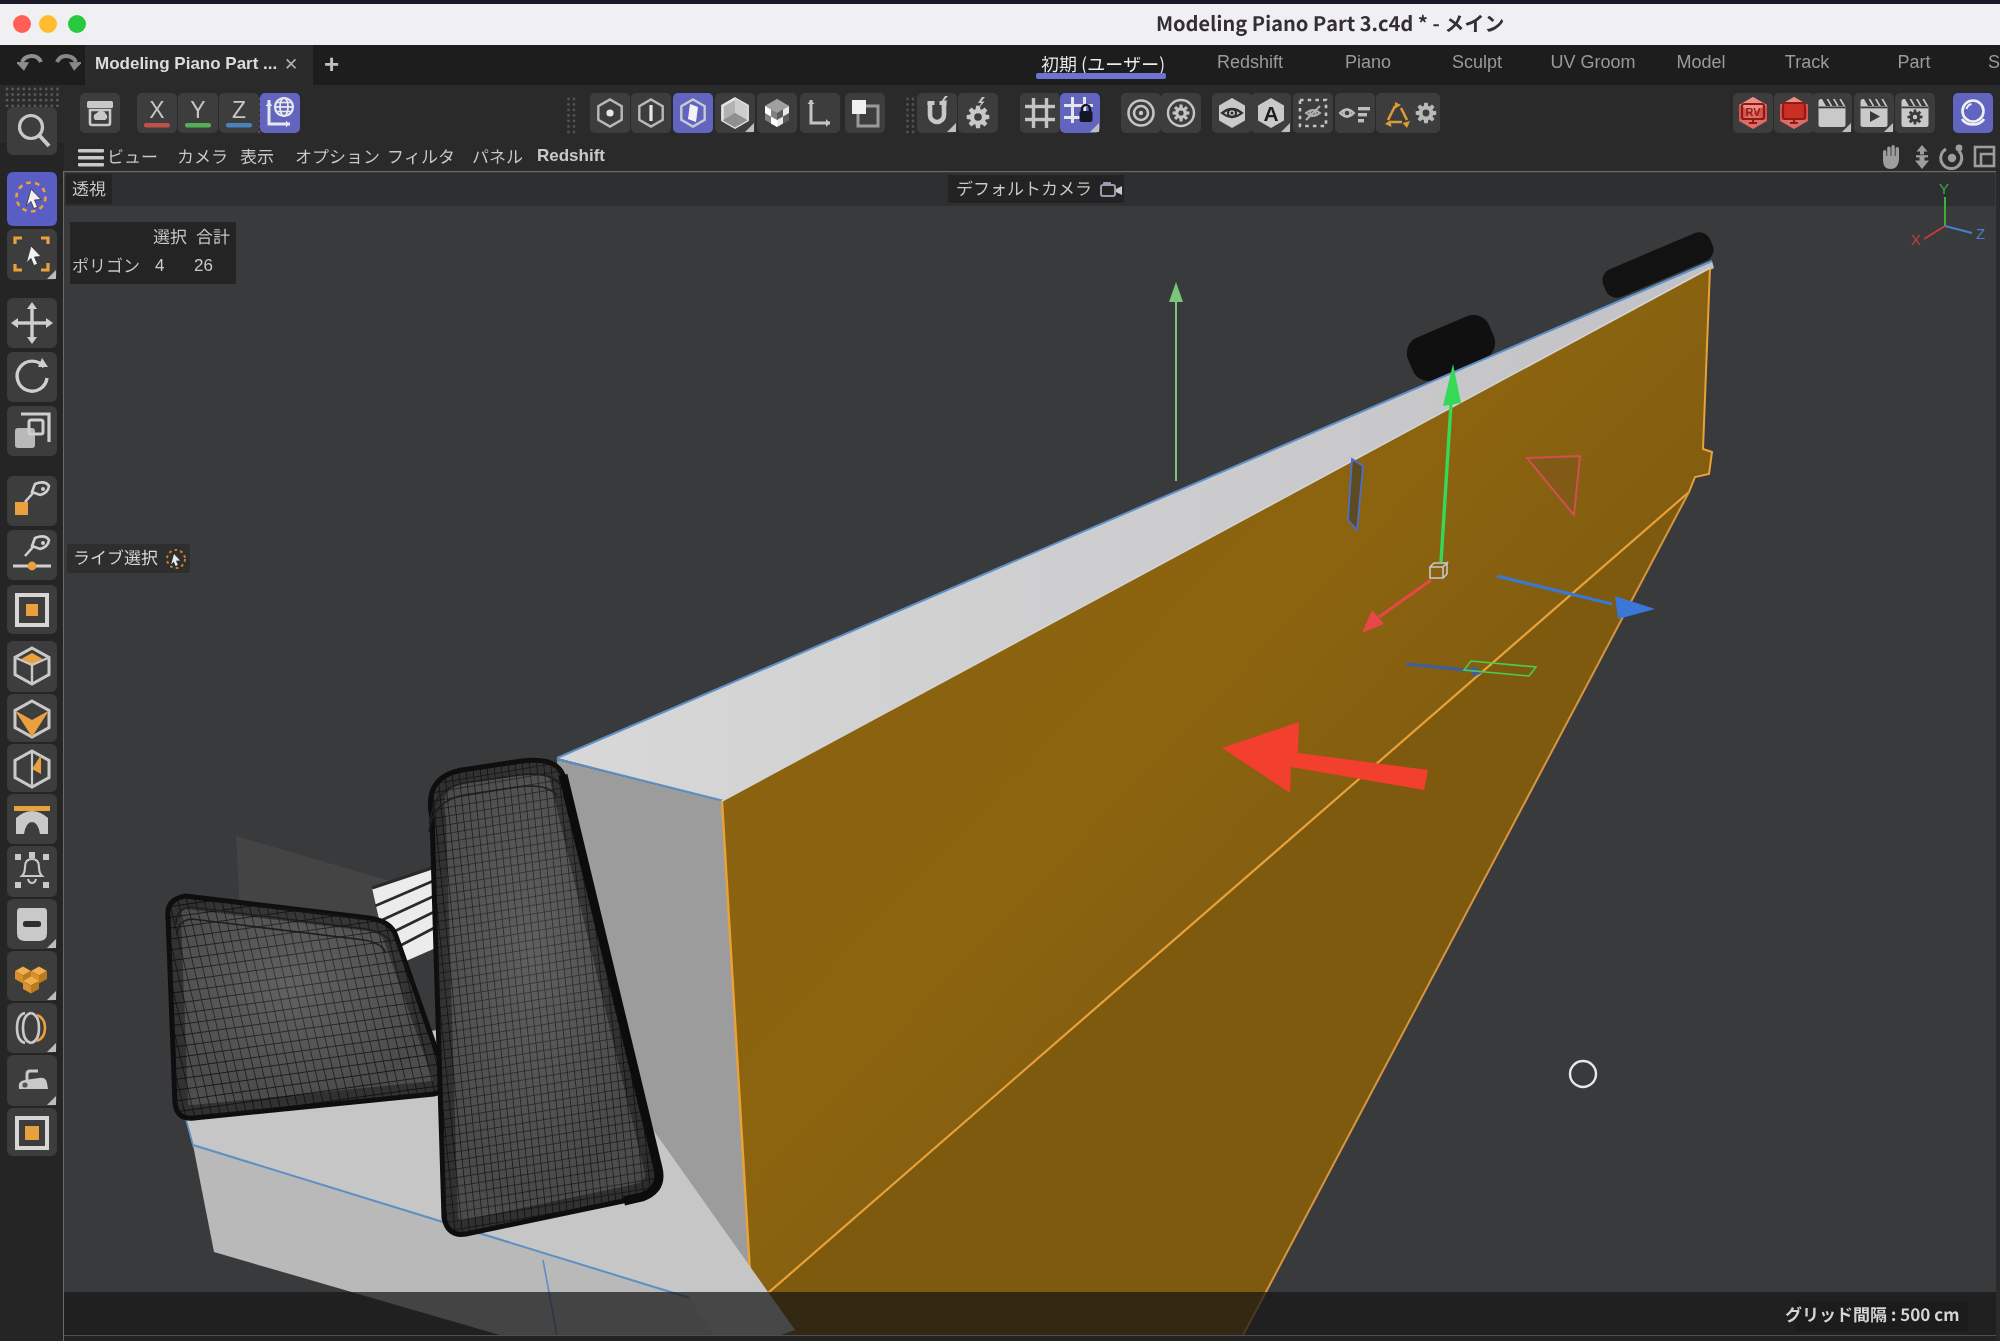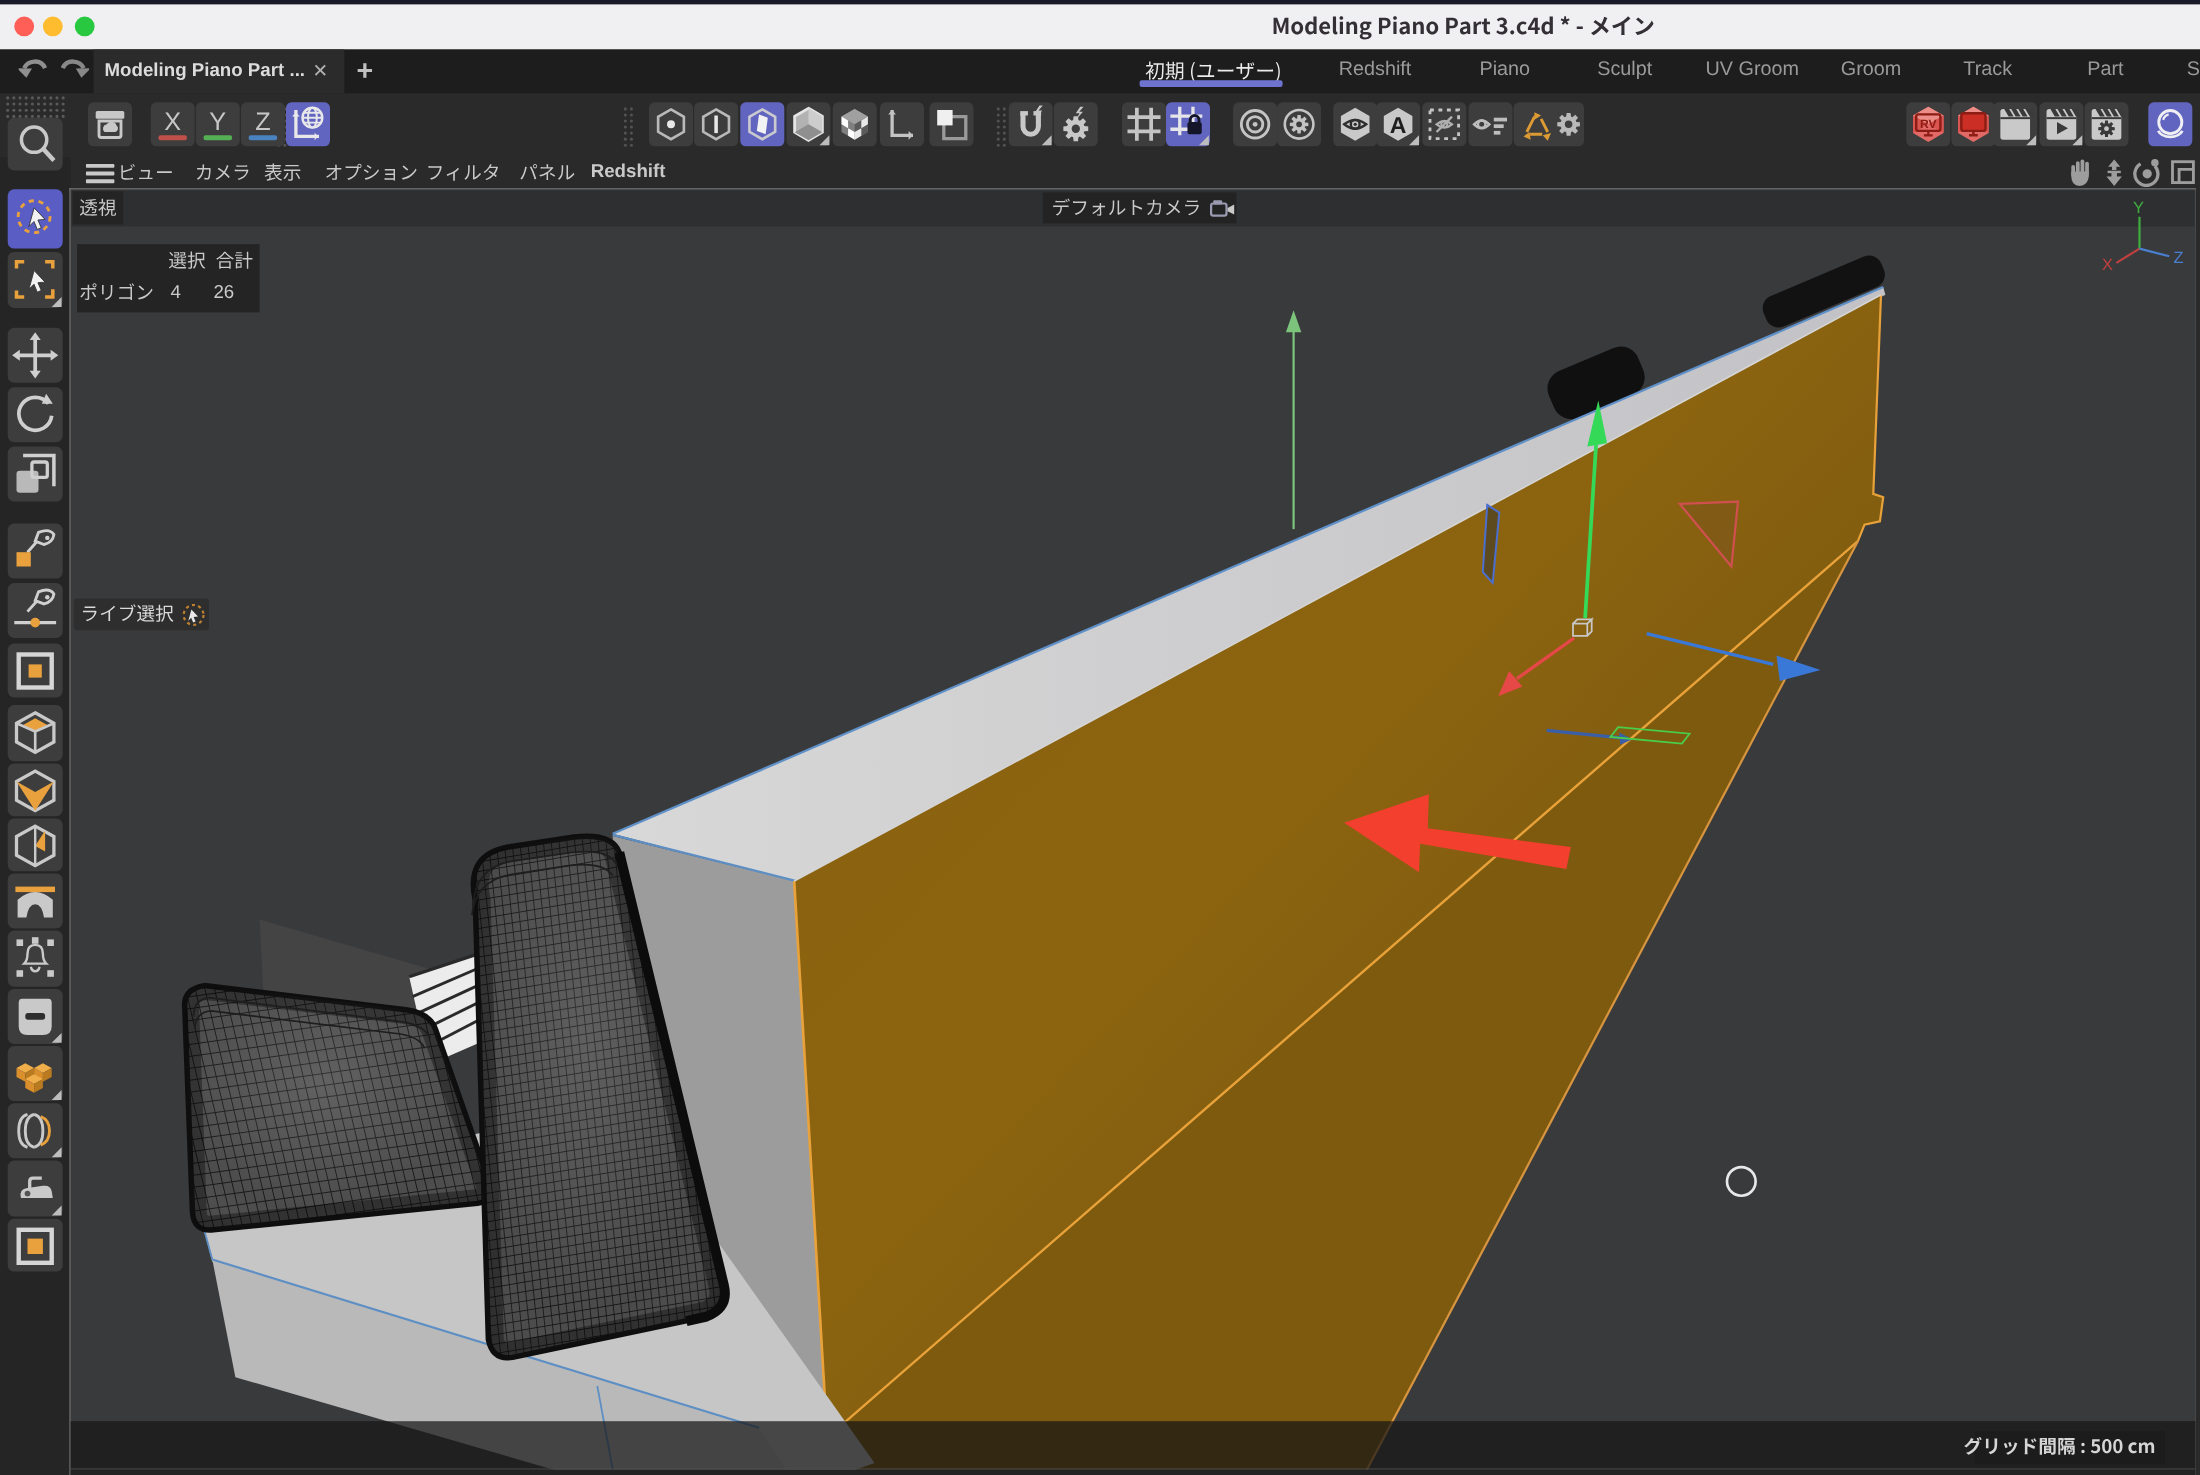--- a/index.html
+++ b/index.html
@@ -36,21 +36,21 @@
 <div class="abs" style="left:284px;top:54px;color:#b0b0b0;font-size:17px">✕</div>
 <div class="abs" style="left:324px;top:49px;color:#c0c0c0;font-size:26px;font-weight:bold">+</div>
 <div class="abs" style="left:1041px;top:53px"><svg width="124" height="23" viewBox="0 0 124 23" style="overflow:visible">
         <path transform="translate(0,18.0)" d="M7.5 -13.5V-12.2H10.5C10.4 -7.5 10.1 -2.2 6.1 0.4C6.5 0.7 6.9 1.1 7.2 1.5C11.3 -1.5 11.7 -7.1 11.9 -12.2H15.5C15.4 -4.0 15.1 -1.0 14.6 -0.4C14.4 -0.1 14.2 -0.1 13.9 -0.1C13.5 -0.1 12.5 -0.1 11.4 -0.2C11.7 0.3 11.8 0.8 11.9 1.2C12.8 1.3 13.8 1.3 14.4 1.2C15.0 1.2 15.4 1.0 15.8 0.4C16.5 -0.5 16.7 -3.5 16.9 -12.7C16.9 -12.9 16.9 -13.5 16.9 -13.5ZM7.1 -8.4C6.8 -7.9 6.2 -7.1 5.8 -6.5L5.1 -7.1C6.1 -8.5 6.9 -9.9 7.5 -11.4L6.7 -11.9L6.4 -11.8H4.9V-15.1H3.6V-11.8H1.0V-10.6H5.8C4.6 -8.1 2.5 -5.6 0.5 -4.2C0.7 -4.0 1.1 -3.4 1.2 -3.0C2.0 -3.6 2.8 -4.4 3.6 -5.3V1.4H4.9V-5.9C5.7 -5.1 6.6 -4.0 7.0 -3.4L7.8 -4.4L6.4 -5.8C6.9 -6.4 7.5 -7.1 8.0 -7.7Z M21.2 -2.6C20.7 -1.4 19.7 -0.2 18.7 0.6C19.0 0.8 19.6 1.2 19.8 1.4C20.8 0.5 21.8 -0.8 22.5 -2.2ZM23.8 -2.0C24.5 -1.2 25.3 0.0 25.6 0.8L26.7 0.1C26.4 -0.6 25.5 -1.7 24.8 -2.6ZM33.4 -13.0V-10.1H29.7V-13.0ZM28.4 -14.2V-7.7C28.4 -5.1 28.3 -1.7 26.8 0.7C27.1 0.9 27.6 1.3 27.9 1.5C28.9 -0.2 29.4 -2.5 29.6 -4.7H33.4V-0.3C33.4 -0.0 33.3 0.1 33.0 0.1C32.8 0.1 31.8 0.1 30.9 0.1C31.1 0.4 31.3 1.0 31.3 1.4C32.6 1.4 33.5 1.3 34.0 1.1C34.5 0.9 34.7 0.5 34.7 -0.3V-14.2ZM33.4 -8.9V-5.9H29.7C29.7 -6.5 29.7 -7.1 29.7 -7.7V-8.9ZM25.0 -14.9V-12.7H21.7V-14.9H20.5V-12.7H18.9V-11.5H20.5V-4.2H18.7V-3.0H27.6V-4.2H26.2V-11.5H27.6V-12.7H26.2V-14.9ZM21.7 -11.5H25.0V-9.9H21.7ZM21.7 -8.8H25.0V-7.1H21.7ZM21.7 -6.0H25.0V-4.2H21.7Z M44.3 3.5 45.3 3.1C43.8 0.5 43.1 -2.5 43.1 -5.6C43.1 -8.6 43.8 -11.7 45.3 -14.3L44.3 -14.7C42.7 -12.0 41.7 -9.1 41.7 -5.6C41.7 -2.1 42.7 0.8 44.3 3.5Z M47.5 -2.7V-1.0C48.1 -1.1 48.6 -1.1 49.1 -1.1H61.3C61.6 -1.1 62.3 -1.1 62.8 -1.0V-2.7C62.3 -2.6 61.8 -2.6 61.3 -2.6H58.8C59.1 -4.5 59.9 -9.3 60.1 -11.0C60.1 -11.1 60.2 -11.4 60.2 -11.6L59.0 -12.1C58.8 -12.1 58.3 -12.0 57.9 -12.0C56.6 -12.0 52.1 -12.0 51.3 -12.0C50.7 -12.0 50.1 -12.0 49.6 -12.1V-10.5C50.1 -10.5 50.6 -10.6 51.3 -10.6C52.1 -10.6 56.8 -10.6 58.4 -10.6C58.3 -9.3 57.6 -4.5 57.2 -2.6H49.1C48.6 -2.6 48.1 -2.6 47.5 -2.7Z M66.0 -7.8V-6.0C66.5 -6.1 67.5 -6.1 68.5 -6.1C69.8 -6.1 77.0 -6.1 78.3 -6.1C79.1 -6.1 79.9 -6.0 80.3 -6.0V-7.8C79.9 -7.8 79.2 -7.7 78.3 -7.7C77.0 -7.7 69.8 -7.7 68.5 -7.7C67.4 -7.7 66.5 -7.8 66.0 -7.8Z M96.5 -13.7 95.6 -13.5C95.9 -12.8 96.4 -11.7 96.6 -10.9L97.5 -11.2C97.3 -12.0 96.8 -13.1 96.5 -13.7ZM98.2 -14.3 97.4 -14.0C97.7 -13.3 98.2 -12.3 98.4 -11.5L99.3 -11.8C99.1 -12.5 98.6 -13.6 98.2 -14.3ZM83.0 -10.1V-8.5C83.2 -8.5 84.0 -8.6 84.8 -8.6H86.7V-5.7C86.7 -5.0 86.7 -4.2 86.7 -4.0H88.3C88.2 -4.2 88.2 -5.0 88.2 -5.7V-8.6H93.3V-7.8C93.3 -2.8 91.7 -1.2 88.4 0.0L89.6 1.2C93.7 -0.7 94.8 -3.2 94.8 -8.0V-8.6H96.7C97.5 -8.6 98.2 -8.5 98.4 -8.5V-10.1C98.1 -10.0 97.5 -10.0 96.7 -10.0H94.8V-12.2C94.8 -12.9 94.8 -13.5 94.8 -13.7H93.2C93.2 -13.5 93.3 -12.9 93.3 -12.2V-10.0H88.2V-12.3C88.2 -12.9 88.2 -13.4 88.3 -13.6H86.7C86.7 -13.2 86.7 -12.7 86.7 -12.3V-10.0H84.8C84.0 -10.0 83.2 -10.0 83.0 -10.1Z M102.0 -7.8V-6.0C102.5 -6.1 103.5 -6.1 104.5 -6.1C105.8 -6.1 113.0 -6.1 114.3 -6.1C115.1 -6.1 115.9 -6.0 116.3 -6.0V-7.8C115.9 -7.8 115.2 -7.7 114.3 -7.7C113.0 -7.7 105.8 -7.7 104.5 -7.7C103.4 -7.7 102.5 -7.8 102.0 -7.8Z M119.9 3.5C121.6 0.8 122.5 -2.1 122.5 -5.6C122.5 -9.1 121.6 -12.0 119.9 -14.7L118.9 -14.3C120.4 -11.7 121.2 -8.6 121.2 -5.6C121.2 -2.5 120.4 0.5 118.9 3.1Z" fill="#ececec"></path>
       </svg></div>
 <div class="abs" style="left:1036px;top:73px;width:130px;height:6px;background:#6e73cf;border-radius:2px"></div>
 <div class="ltab" style="left:1250px;transform:translateX(-50%)">Redshift</div>
 <div class="ltab" style="left:1368px;transform:translateX(-50%)">Piano</div>
 <div class="ltab" style="left:1477px;transform:translateX(-50%)">Sculpt</div>
 <div class="ltab" style="left:1593px;transform:translateX(-50%)">UV Groom</div>
-<div class="ltab" style="left:1701px;transform:translateX(-50%)">Groom</div>
+<div class="ltab" style="left:1701px;transform:translateX(-50%)">Model</div>
 <div class="ltab" style="left:1807px;transform:translateX(-50%)">Track</div>
 <div class="ltab" style="left:1914px;transform:translateX(-50%)">Part</div>
 <div class="ltab" style="left:1988px">S</div>
 <div class="abs" style="left:0;top:85px;width:2000px;height:58px;background:#2a2a2a"></div>
 <svg class="abs" style="left:3px;top:86px" width="60" height="24">
       <circle cx="4.0" cy="3.0" r="1.4" fill="#5a5a5a"></circle>
       <circle cx="9.6" cy="3.0" r="1.4" fill="#5a5a5a"></circle>
       <circle cx="15.2" cy="3.0" r="1.4" fill="#5a5a5a"></circle>
       <circle cx="20.8" cy="3.0" r="1.4" fill="#5a5a5a"></circle>
       <circle cx="26.4" cy="3.0" r="1.4" fill="#5a5a5a"></circle>

